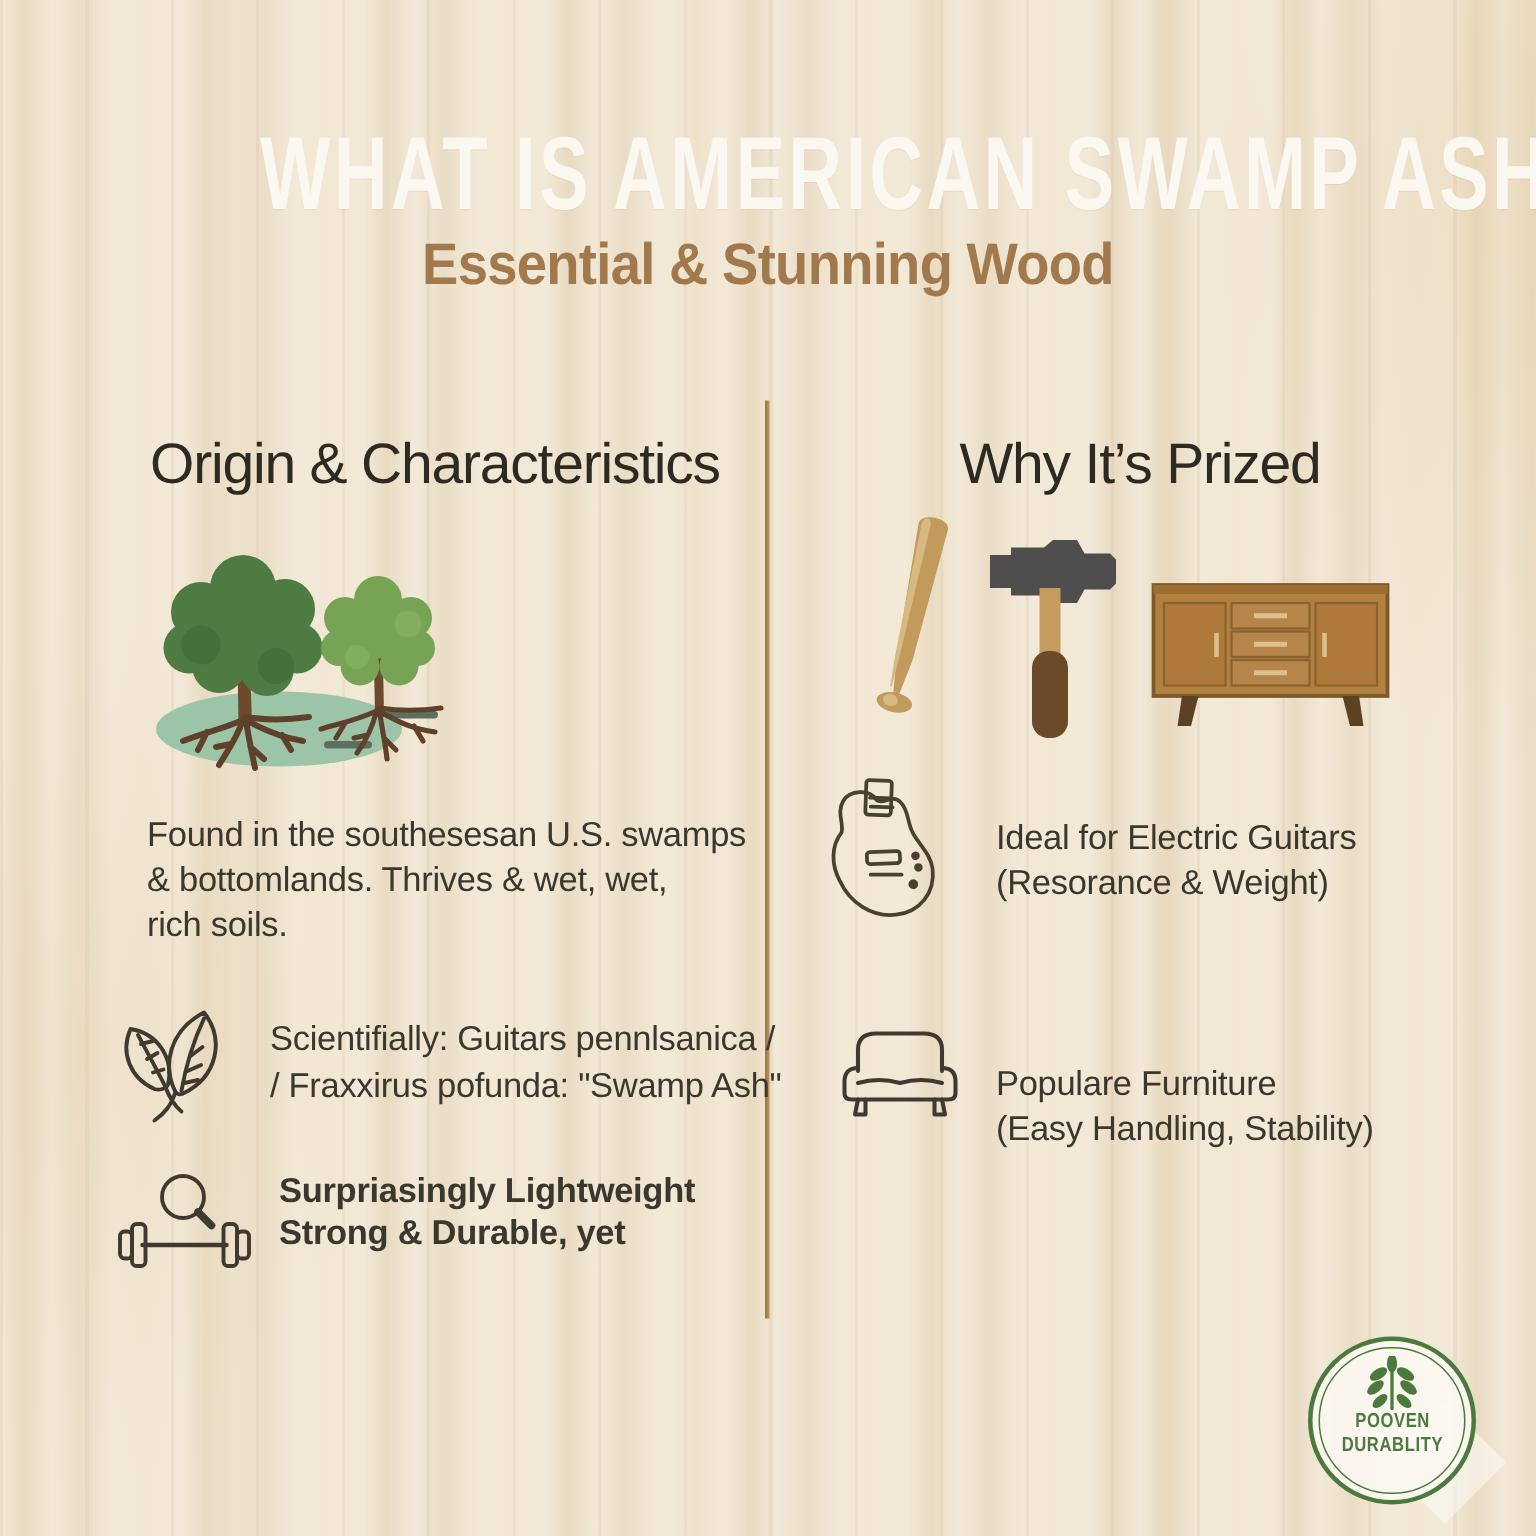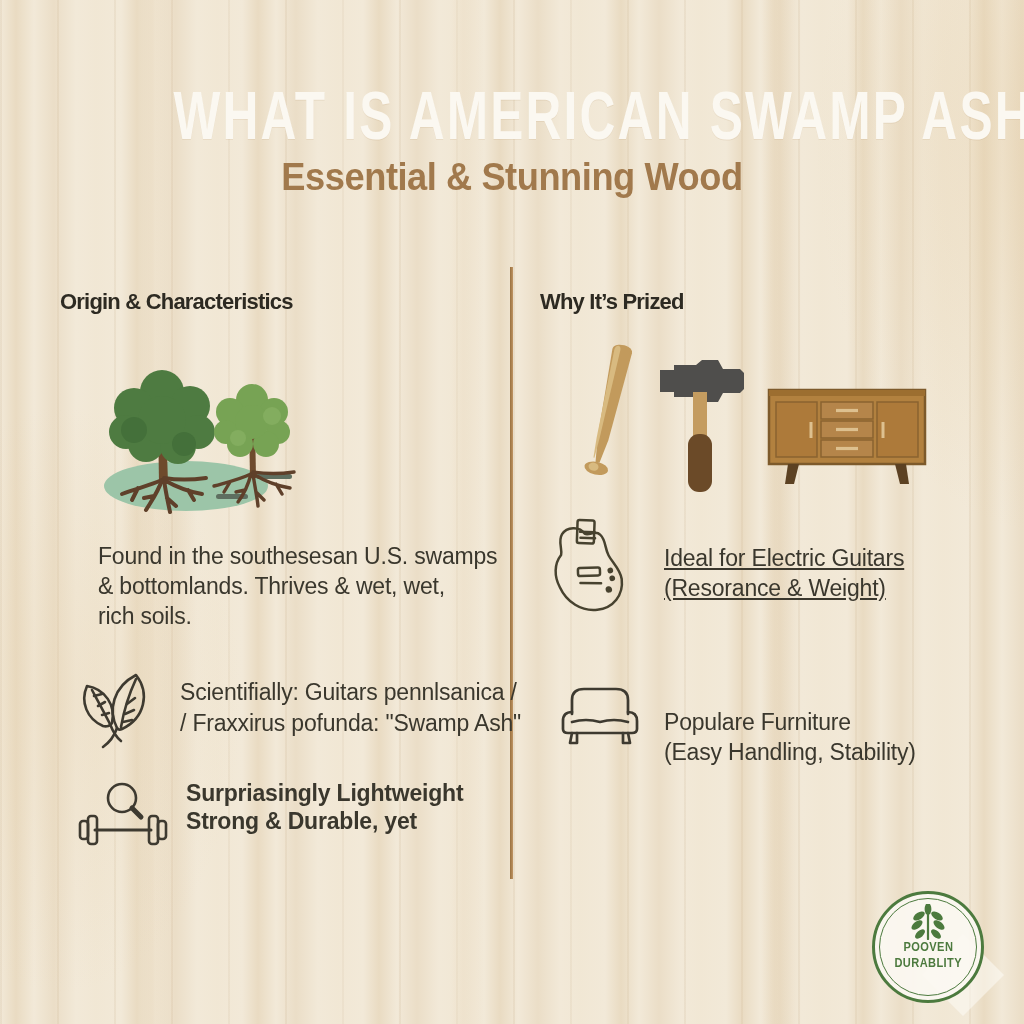--- a/index.html
+++ b/index.html
@@ -24,22 +24,22 @@
     font-size:69px; font-weight:bold; color:#fbf8f1; letter-spacing:3px; white-space:nowrap;
     text-shadow:0 1px 0 rgba(180,150,110,0.15);
   }
   .subtitle-wrap { left:0; right:0; top:155px; text-align:center; }
   .subtitle-inner {
     display:inline-block; transform:scaleX(0.93); font-size:39px; font-weight:bold;
     color:#a1794c; letter-spacing:-0.5px; white-space:nowrap;
   }
   .divider { left:510px; top:267px; width:3px; height:612px;
     background:linear-gradient(90deg,#9a713f,#bf9564); }
-  .col-heading { font-weight:bold; font-size:22px; color:#2d2a22; letter-spacing:-0.8px;
-    white-space:nowrap; }
+  .col-heading { font-weight:normal; font-size:38px; color:#2d2a22; letter-spacing:-0.8px;
+    text-align:center; white-space:nowrap; }
   .left-heading { left:60px; width:460px; top:289px; }
   .right-heading { left:540px; width:440px; top:289px; }
   .body-text { font-size:23px; color:#3a372d; line-height:30px; letter-spacing:-0.2px; }
   .body-text span { display:block; white-space:nowrap;margin-left:14px; }
   .bold-text { font-weight:bold; line-height:28px; }
   .badge { left:872px; top:891px; width:112px; height:112px; }
   .badge-circle { position:absolute; inset:0; border-radius:50%;
     background:rgba(251,248,241,0.93); border:3px solid #4c7a3e; }
   .badge-circle::after { content:""; position:absolute; inset:4px; border-radius:50%;
     border:1.5px solid #4c7a3e; }
@@ -199,21 +199,21 @@
       <path d="M46,16 C43,7 30,5 24,11 C18,17 21,25 18,31 C9,38 6,50 9,62 C12,78 24,91 40,93 C56,95 69,85 71,69 C72,59 66,51 64,43 C62,35 65,27 61,21 C57,14 50,20 46,16 Z"></path>
       <rect x="39" y="3" width="17" height="23" rx="2" transform="rotate(16 47.5 14.5)"></rect>
       <path d="M42,13 l14,4 M41,19 l14,4"></path>
       <rect x="30" y="50" width="22" height="8" rx="2" transform="rotate(12 41 54)"></rect>
       <path d="M30,63 l20,5"></path>
       <circle cx="62" cy="58" r="1.6" fill="#47422f"></circle>
       <circle cx="62" cy="66" r="1.6" fill="#47422f"></circle>
       <circle cx="56" cy="76" r="2" fill="#47422f"></circle>
     </g>
   </svg>
-  <div class="abs body-text" style="left:650px; top:543px; line-height:30px;text-decoration:underline;">
+  <div class="abs body-text" style="left:650px; top:543px; line-height:30px;">
     <span>Ideal for Electric Guitars</span>
     <span>(Resorance &amp; Weight)</span>
   </div>
 
   <svg class="abs" style="left:558px; top:680px;" width="84" height="70" viewBox="0 0 84 70">
     <g stroke="#3e3a30" stroke-width="2.7" fill="none" stroke-linecap="round" stroke-linejoin="round">
       <path d="M14,34 V20 Q14,9 26,9 H58 Q70,9 70,20 V34"></path>
       <path d="M14,32 Q5,32 5,41 V49 Q5,53 10,53 H74 Q79,53 79,49 V41 Q79,32 70,32"></path>
       <path d="M14,42 Q28,38 42,42 Q56,38 70,42"></path>
       <path d="M14,53 L12,63 H19 L19,53 M70,53 L72,63 H65 L65,53"></path>

